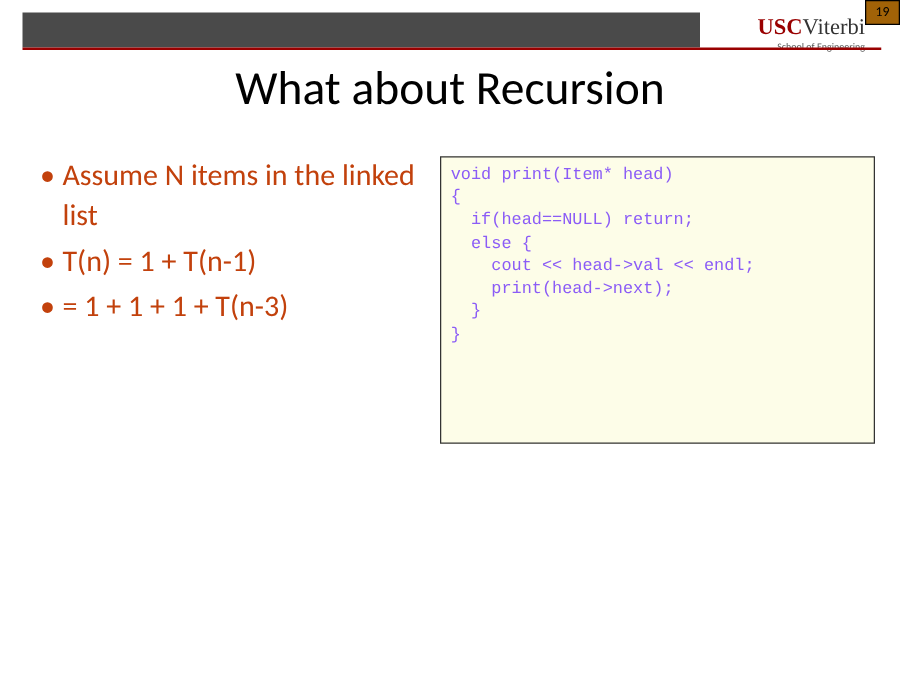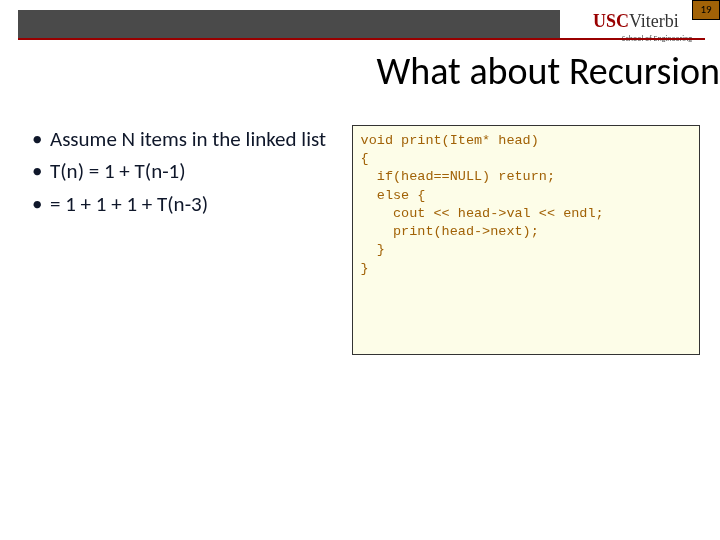--- a/index.html
+++ b/index.html
@@ -29,21 +29,21 @@
     font-size: 11px;
     text-align: center;
     line-height: 18px;
     background: #a16207;
   }
   .logo {
     position: absolute;
     top: 12px;
     right: 28px;
     font-size: 12px;
-    text-align: center;
+    text-align: right;
     line-height: 1.1;
   }
   .logo .usc {
     color: #990000;
     font-weight: bold;
     font-size: 18px;
     font-family: "Times New Roman", serif;
   }
   .logo .viterbi {
     color: #333;
@@ -63,36 +63,36 @@
     left: 18px;
     right: 15px;
     height: 2px;
     background: #990000;
   }
   .title {
     position: absolute;
     top: 48px;
     left: 0;
     width: 100%;
-    text-align: right;
+    text-align: center;
     font-size: 38px;
     color: #000;
     font-weight: 400;
   }
   .content {
     position: absolute;
     top: 125px;
     left: 30px;
     right: 20px;
     display: flex;
   }
   .bullets {
     width: 48%;
-    font-size: 21px;
-    color: #0f172a;
+    font-size: 24px;
+    color: #c2410c;
     line-height: 1.35;
   }
   .bullets li {
     list-style: none;
     position: relative;
     padding-left: 20px;
     margin-bottom: 4px;
   }
   .bullets li::before {
     content: "•";
@@ -100,21 +100,21 @@
     left: 2px;
     top: 0;
   }
   .code-box {
     width: 52%;
     background: #fdfde8;
     border: 1px solid #333;
     padding: 6px 8px;
     font-family: "Courier New", monospace;
     font-size: 13.5px;
-    color: #a16207;
+    color: #8b5cf6;
     white-space: pre;
     line-height: 1.35;
     height: 230px;
   }
 </style>
 </head>
 <body>
 
 <div class="header-bar"></div>
 

